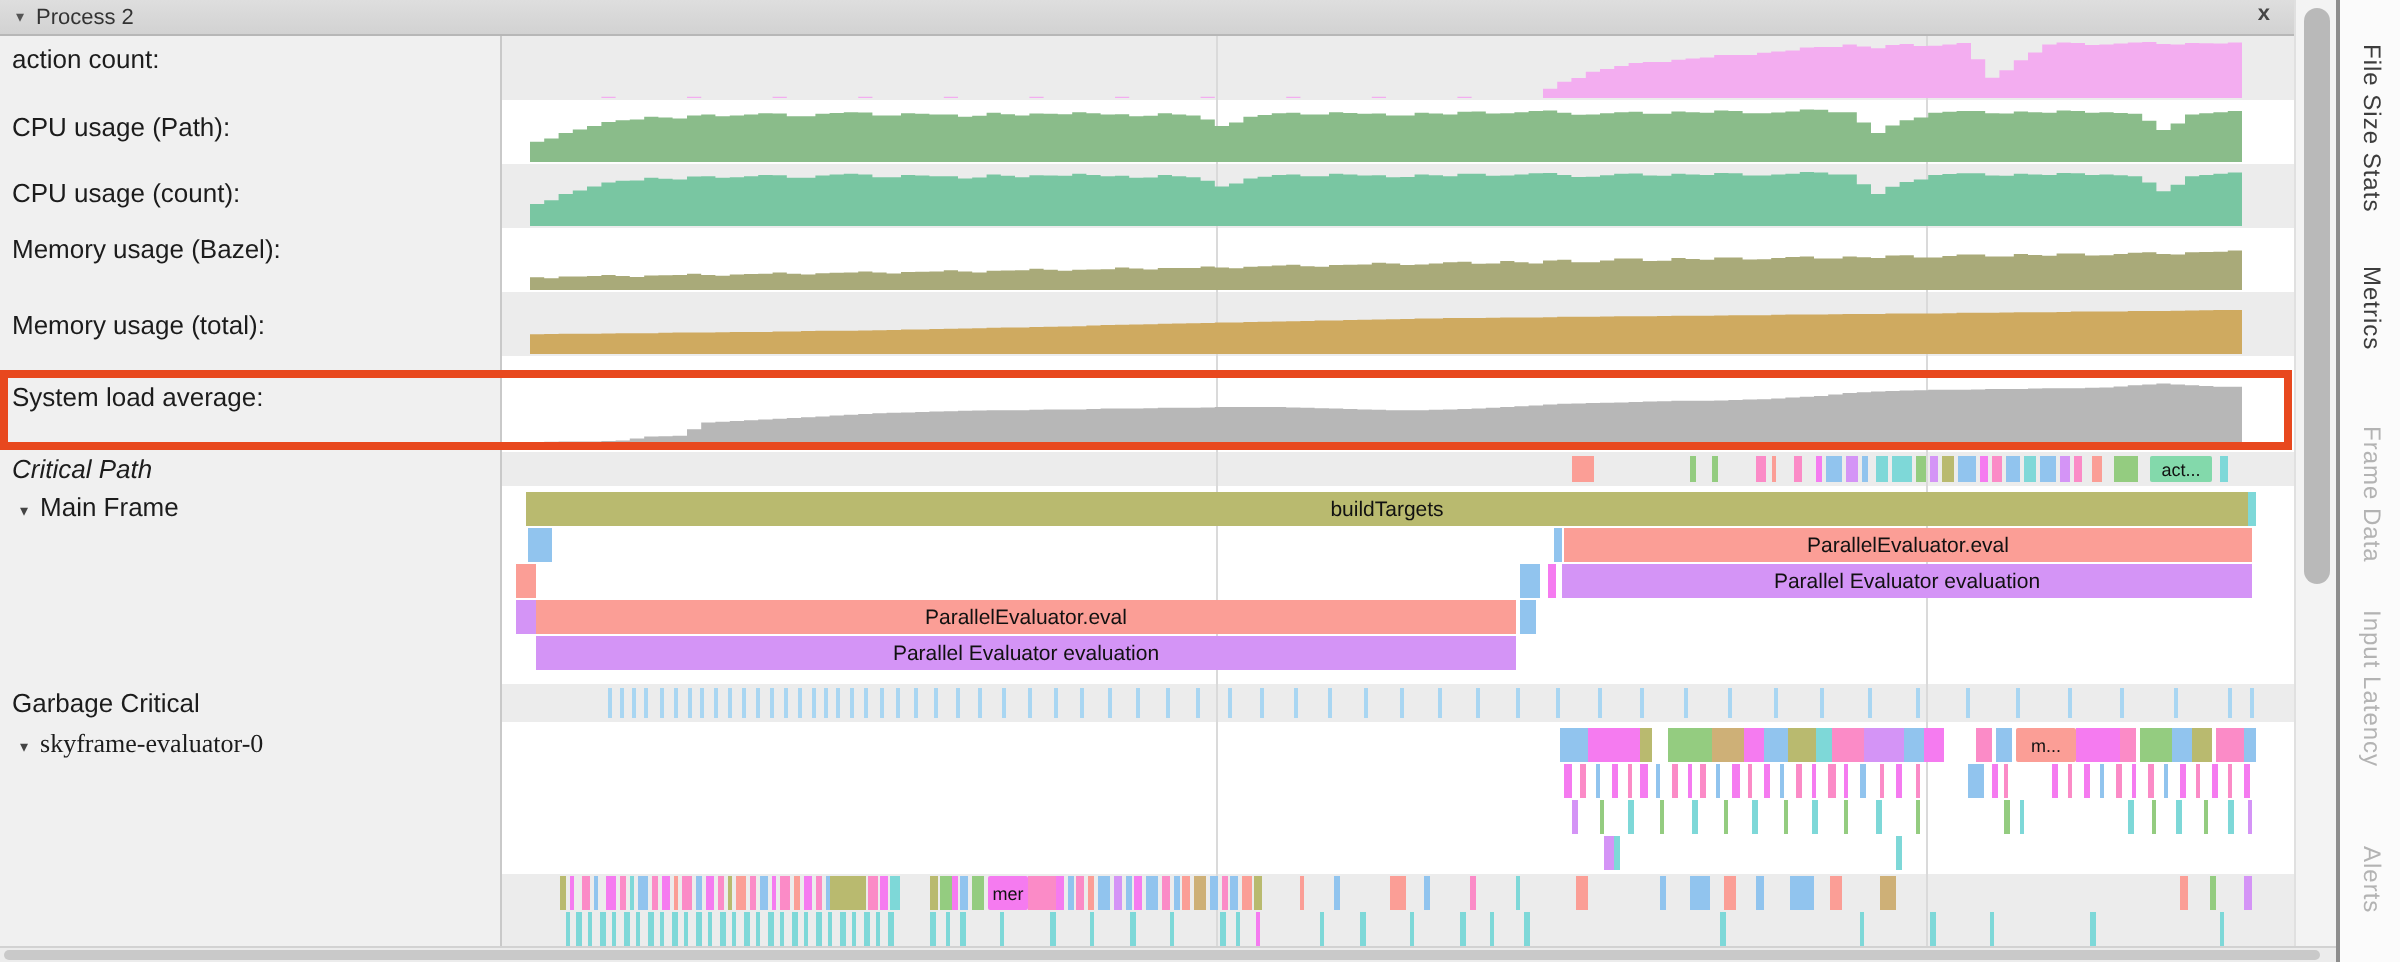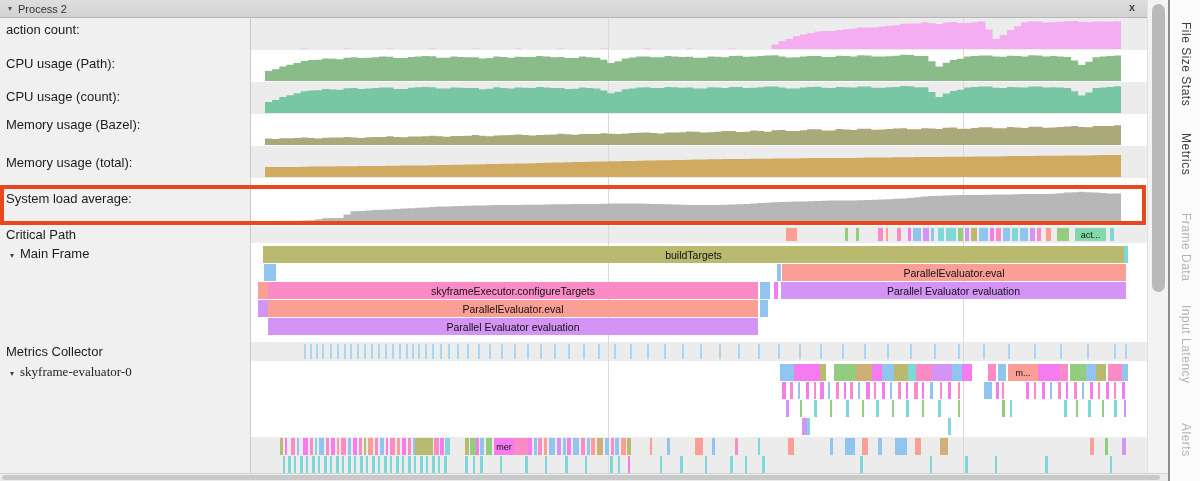--- a/index.html
+++ b/index.html
@@ -55,23 +55,23 @@
   </div>
 
   <div class="content" id="content">
     <div class="label-col" id="labelcol">
         <div class="track-label" style="top: 4px;"><span>action count:</span></div>
         <div class="track-label" style="top: 38px;"><span>CPU usage (Path):</span></div>
         <div class="track-label" style="top: 71px;"><span>CPU usage (count):</span></div>
         <div class="track-label" style="top: 99px;"><span>Memory usage (Bazel):</span></div>
         <div class="track-label" style="top: 137px;"><span>Memory usage (total):</span></div>
         <div class="track-label" style="top: 173px;"><span>System load average:</span></div>
-        <div class="track-label" style="top: 209px;"><span>Critical Path</span></div>
+        <div class="track-label" style="top: 209px; font-style: italic;"><span>Critical Path</span></div>
         <div class="track-label indent" style="top: 228px;"><span class="tri">▾</span><span>Main Frame</span></div>
-        <div class="track-label" style="top: 326px;"><span>Metrics Collector</span></div>
+        <div class="track-label" style="top: 326px;"><span>Garbage Critical</span></div>
         <div class="track-label indent" style="top: 346px; font-family: Liberation Serif, serif;"><span class="tri">▾</span><span>skyframe-evaluator-0</span></div>
       </div>
     <div id="chartarea">
         <div class="band shade1" style="top: 0px; height: 32px;"></div>
         <div class="band shade0" style="top: 32px; height: 32px;"></div>
         <div class="band shade1" style="top: 64px; height: 32px;"></div>
         <div class="band shade0" style="top: 96px; height: 32px;"></div>
         <div class="band shade1" style="top: 128px; height: 32px;"></div>
         <div class="band shade0" style="top: 164px; height: 42px;"></div>
         <div class="band shade1" style="top: 208px; height: 17px;"></div>
@@ -150,23 +150,20 @@
         </div>
         <div class="rowwrap" style="top: 246px; height: 17px;">
           <div class="seg" style="left: 6px; width: 12px; top: 0px; height: 17px; background: rgb(145, 196, 238);"></div>
           <div class="seg" style="left: 519px; width: 4px; top: 0px; height: 17px; background: rgb(145, 196, 238);"></div>
           <div class="seg" style="left: 524px; width: 344px; top: 0px; height: 17px; background: rgb(251, 158, 150);">
             <span>ParallelEvaluator.eval</span>
           </div>
         </div>
         <div class="rowwrap" style="top: 264px; height: 17px;">
           <div class="seg" style="left: 0px; width: 10px; top: 0px; height: 17px; background: rgb(251, 158, 150);"></div>
-          <div class="seg" style="left: 10px; width: 490px; top: 0px; height: 17px; background: rgb(251, 139, 199);">
-            <span>skyframeExecutor.configureTargets</span>
-          </div>
           <div class="seg" style="left: 502px; width: 10px; top: 0px; height: 17px; background: rgb(145, 196, 238);"></div>
           <div class="seg" style="left: 516px; width: 4px; top: 0px; height: 17px; background: rgb(245, 123, 240);"></div>
           <div class="seg" style="left: 523px; width: 345px; top: 0px; height: 17px; background: rgb(212, 148, 246);">
             <span>Parallel Evaluator evaluation</span>
           </div>
         </div>
         <div class="rowwrap" style="top: 282px; height: 17px;">
           <div class="seg" style="left: 0px; width: 10px; top: 0px; height: 17px; background: rgb(212, 148, 246);"></div>
           <div class="seg" style="left: 10px; width: 490px; top: 0px; height: 17px; background: rgb(251, 158, 150);">
             <span>ParallelEvaluator.eval</span>

